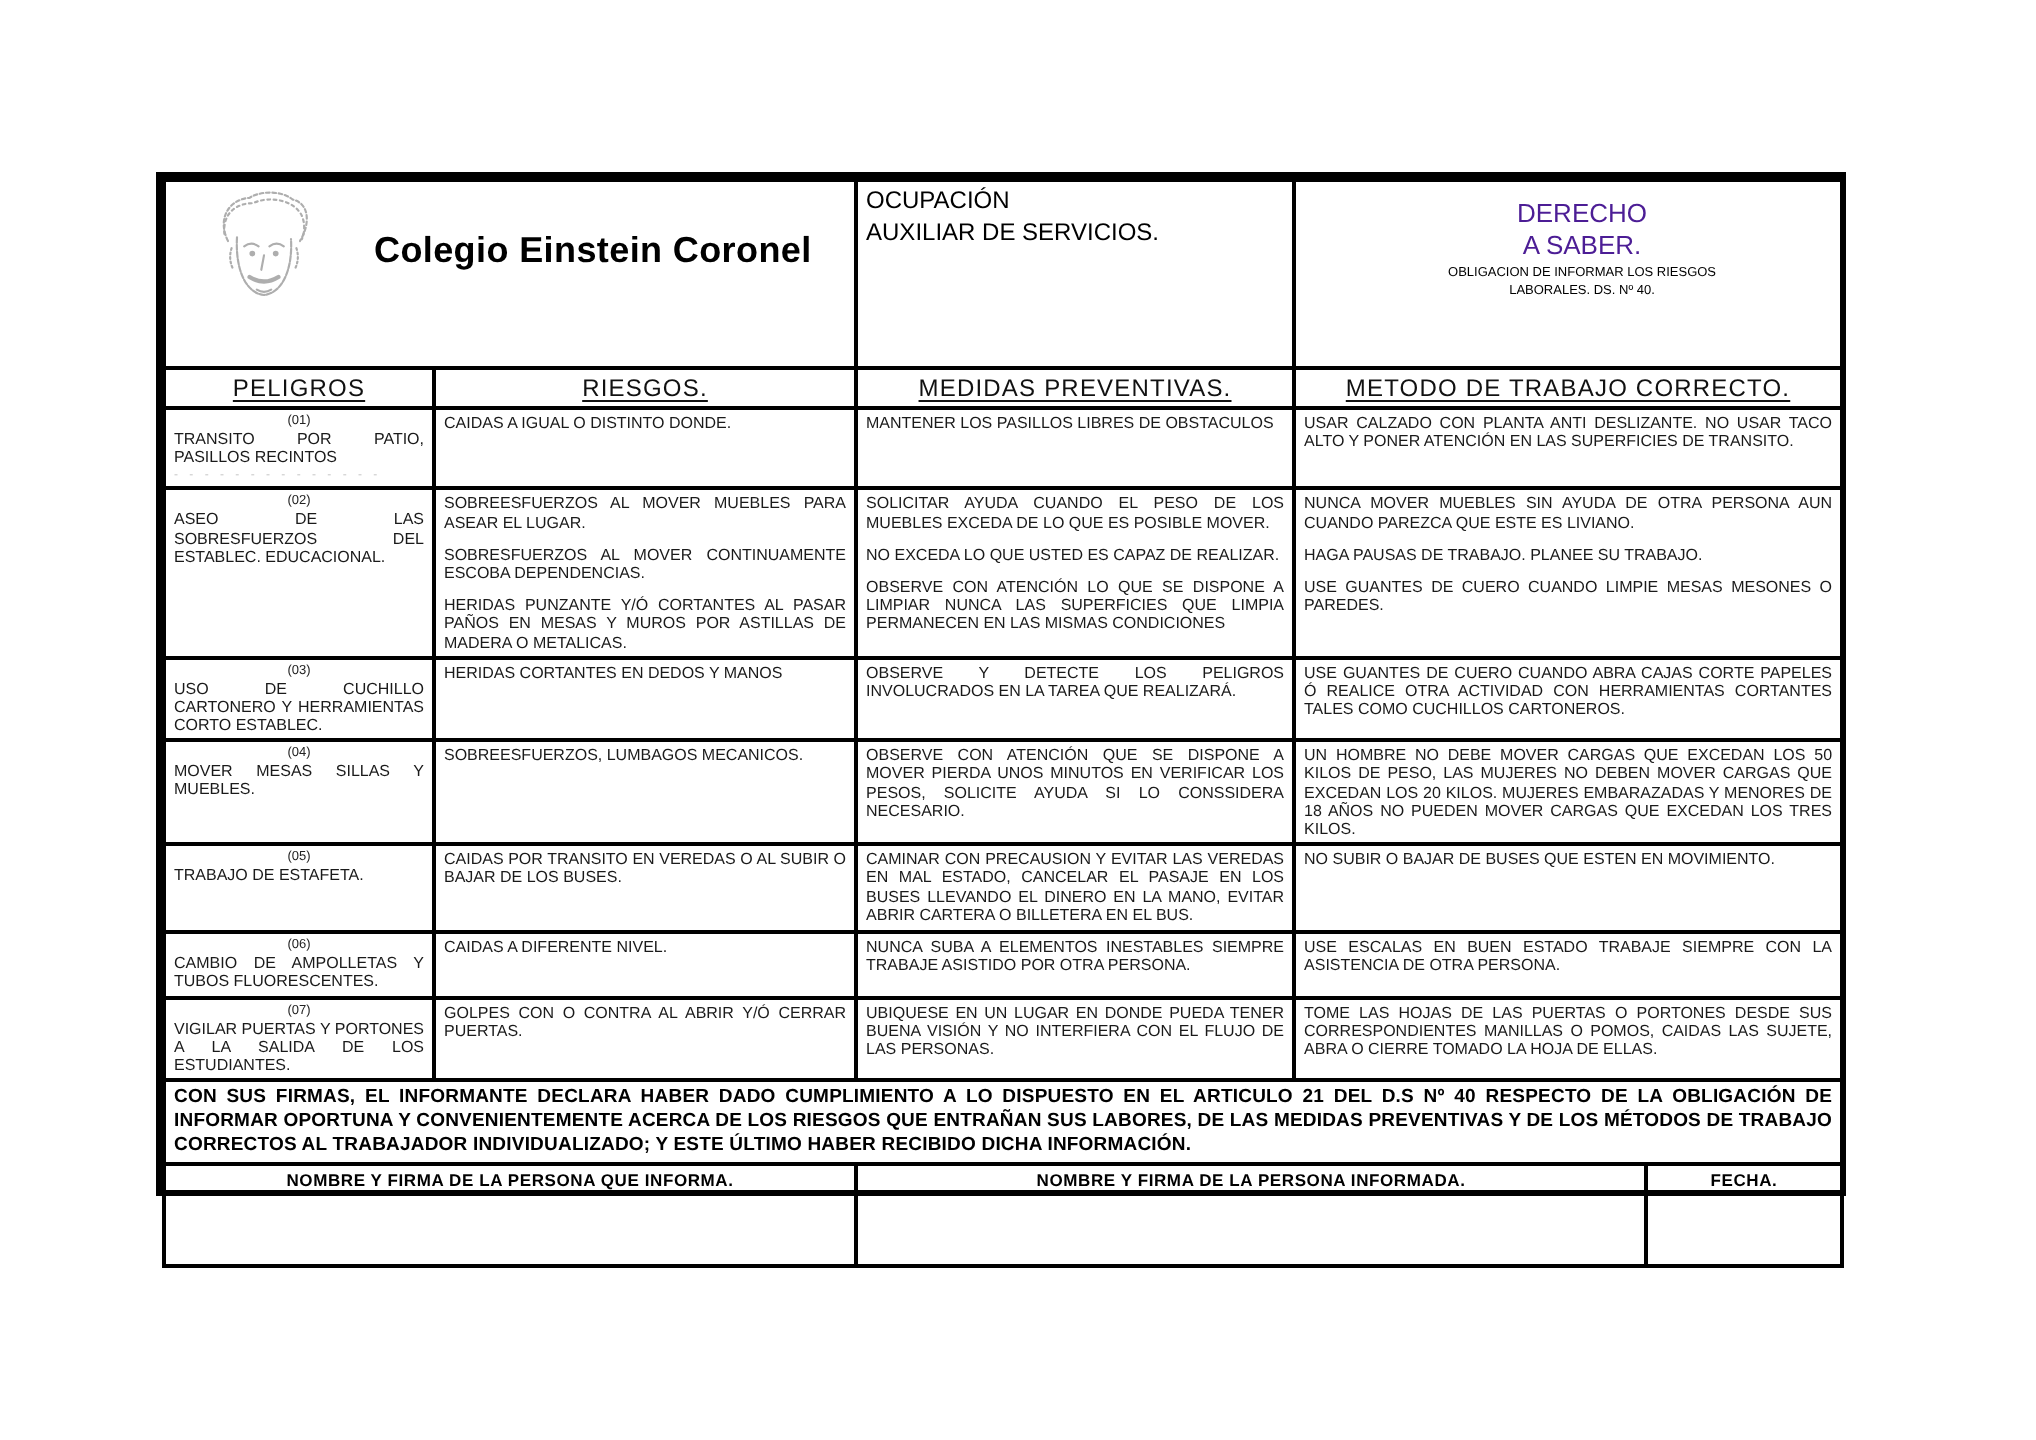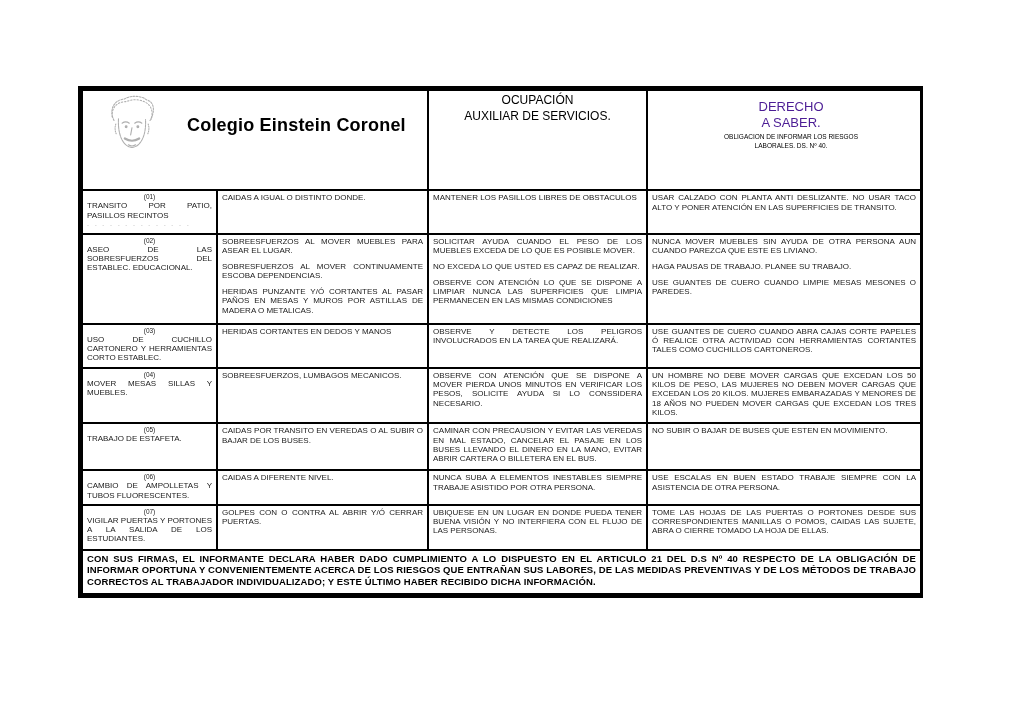--- a/index.html
+++ b/index.html
@@ -5,21 +5,21 @@
   html,body{margin:0;padding:0;background:#ffffff;}
   body{width:1018px;height:720px;position:relative;font-family:"Liberation Sans","DejaVu Sans",sans-serif;color:#111;}
   .page{position:absolute;left:0;top:0;width:1018px;height:720px;background:#fff;}
   .doc{position:absolute;left:78px;top:86px;width:845px;height:512px;border:3px solid #000;box-sizing:border-box;background:#fff;}
   table.grid{border-collapse:collapse;table-layout:fixed;width:839px;height:506px;}
   table.grid td{border:2px solid #000;vertical-align:top;padding:2px 4px;overflow:hidden;box-sizing:border-box;}
   
   td.logo-cell{vertical-align:middle;}
   .brand{display:flex;align-items:center;gap:28px;padding-left:18px;}
   .school-name{font-size:18px;font-weight:700;letter-spacing:.2px;color:#000;}
-  td.ocup-cell{vertical-align:middle;text-align:center;margin-left:37px;}
+  td.ocup-cell{vertical-align:middle;margin-left:37px;}
   .ocup{font-size:12px;line-height:1.3;color:#000;}
   td.der-cell{vertical-align:middle;}
   .derecho-block{width:230px;margin:6px 10px 0 auto;text-align:center;}
   .der-line1,.der-line2{font-size:13px;line-height:1.25;color:#4c1d95;}
   .der-note{font-size:6.5px;line-height:1.3;color:#000;margin-top:1px;}
   
   td.colhead{text-align:center;vertical-align:middle;font-size:12px;letter-spacing:.6px;text-decoration:underline;text-underline-offset:2px;white-space:nowrap;}
   
   .num{text-align:center;font-size:6.5px;line-height:8px;color:#222;}
   .ptext{font-size:8px;line-height:1.15;text-align:justify;color:#1a1a1a;}
@@ -82,20 +82,26 @@
           </td>
           <td colspan="2" class="der-cell">
             <div class="derecho-block">
               <div class="der-line1">DERECHO</div>
               <div class="der-line2">A SABER.</div>
               <div class="der-note">OBLIGACION DE INFORMAR LOS RIESGOS</div>
               <div class="der-note">LABORALES. DS. Nº 40.</div>
             </div>
           </td>
         </tr>
+        <tr style="height:18px">
+          <td class="colhead">PELIGROS</td>
+          <td class="colhead">RIESGOS.</td>
+          <td class="colhead">MEDIDAS PREVENTIVAS.</td>
+          <td class="colhead" colspan="2">METODO DE TRABAJO CORRECTO.</td>
+        </tr>
       </tbody>
 
       <tbody>
           <tr style="height: 40px;">
     <td class="c-pel">
       <div class="num">(01)</div>
       <div class="ptext">TRANSITO POR PATIO, PASILLOS RECINTOS</div>
     <div class="redacted">- - - - - - -  -  - - - - - -</div>
             </td>
     <td class="c-rie">
@@ -205,16 +211,27 @@
             </td>
   </tr>
         </tbody>
 
       <tbody>
         <tr style="height:39px">
           <td colspan="5" class="decl-cell">
             <div class="decl">CON SUS FIRMAS, EL INFORMANTE DECLARA HABER DADO CUMPLIMIENTO A LO DISPUESTO EN EL ARTICULO 21 DEL D.S Nº 40 RESPECTO DE LA OBLIGACIÓN DE INFORMAR OPORTUNA Y CONVENIENTEMENTE ACERCA DE LOS RIESGOS QUE ENTRAÑAN SUS LABORES, DE LAS MEDIDAS PREVENTIVAS Y DE LOS MÉTODOS DE TRABAJO CORRECTOS AL TRABAJADOR INDIVIDUALIZADO; Y ESTE ÚLTIMO HABER RECIBIDO DICHA INFORMACIÓN.</div>
           </td>
         </tr>
+        <tr style="height:51px">
+          <td colspan="2" class="sign-cell">
+            <span>NOMBRE Y FIRMA DE LA PERSONA QUE INFORMA.</span>
+          </td>
+          <td colspan="2" class="sign-cell">
+            <span>NOMBRE Y FIRMA DE LA PERSONA INFORMADA.</span>
+          </td>
+          <td class="sign-cell">
+            <span>FECHA.</span>
+          </td>
+        </tr>
       </tbody>
     </table>
   </div>
 </div>
 
 </body></html>

